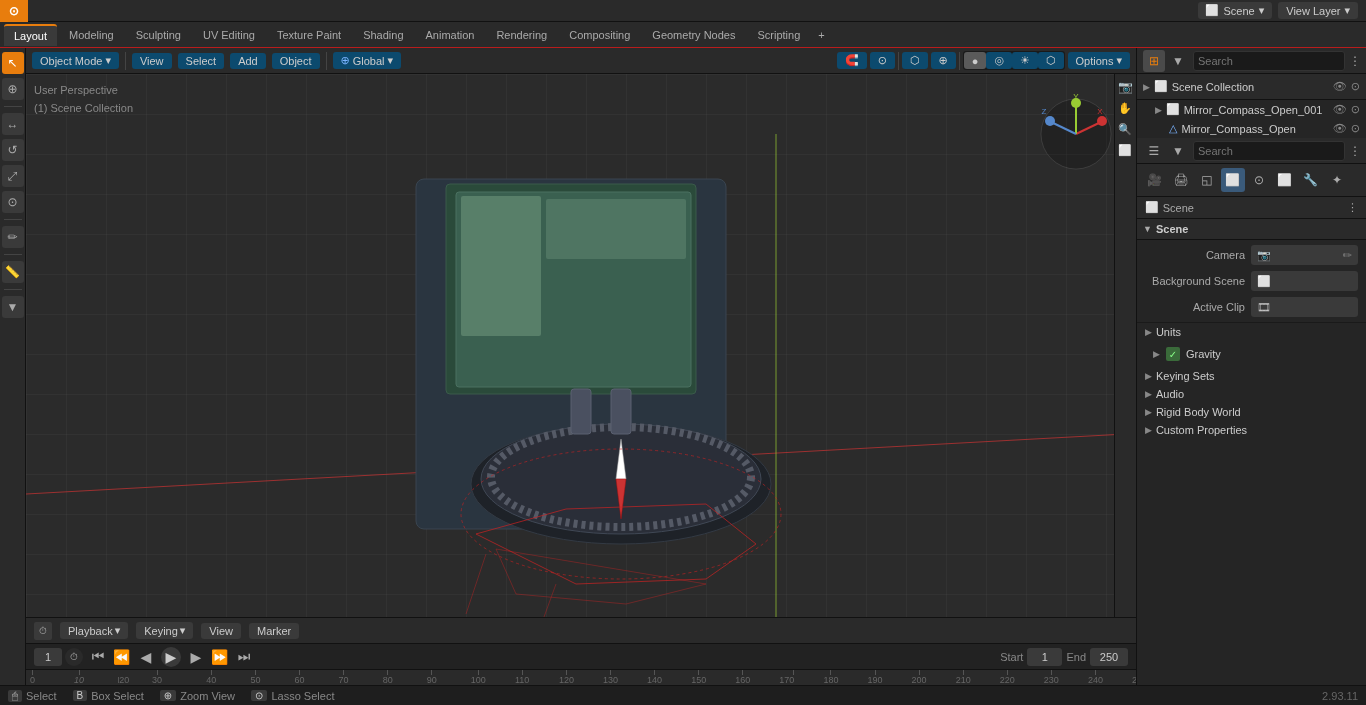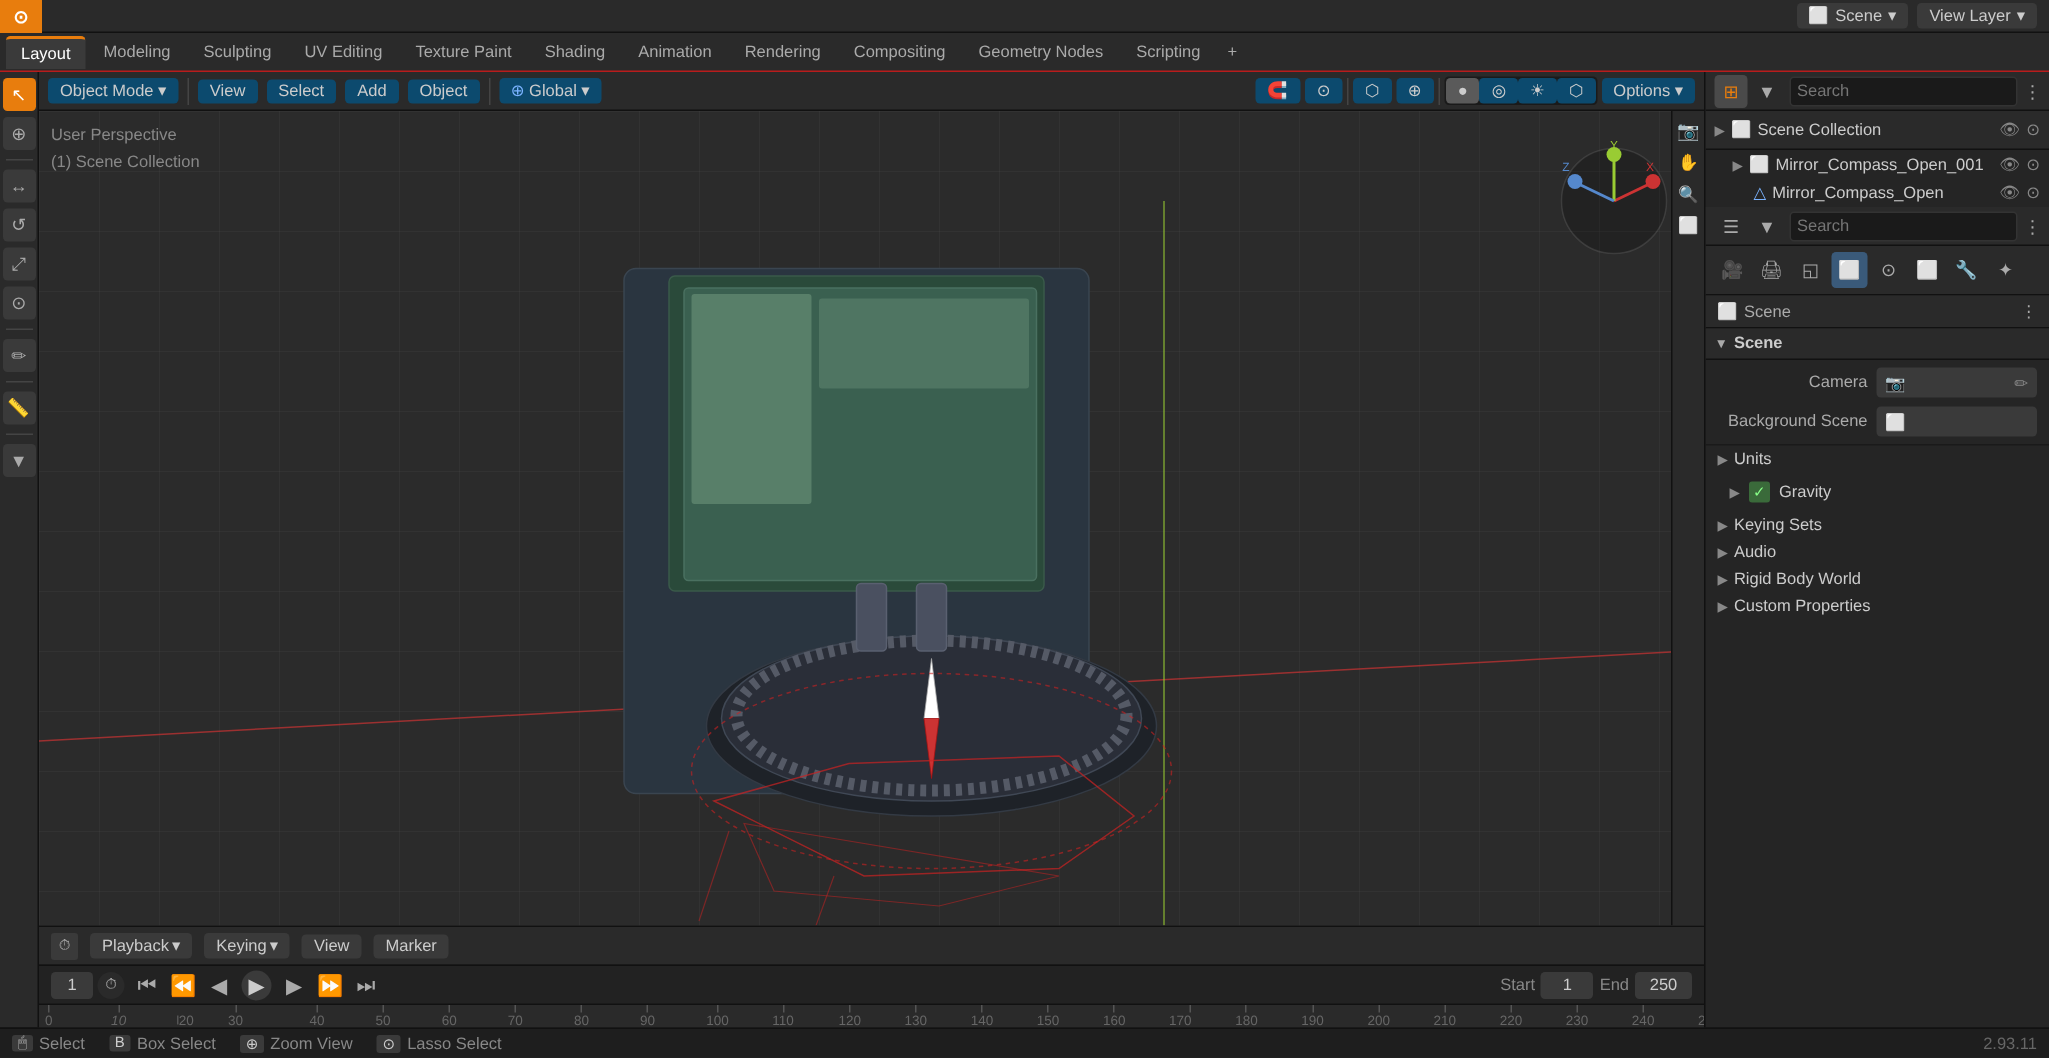--- a/index.html
+++ b/index.html
@@ -838,20 +838,27 @@
       </div>
 
       <div class="prop-row">
         <span class="prop-label">Background Scene</span>
         <div class="prop-value with-icon">
           <span>⬜</span>
           <span></span>
         </div>
       </div>
 
+      <div class="prop-row">
+        <span class="prop-label">Active Clip</span>
+        <div class="prop-value with-icon">
+          <span>🎞</span>
+          <span></span>
+        </div>
+      </div>
     </div>
 
     <div class="collapse-item">
       <span class="collapse-arrow">▶</span>
       <span class="collapse-label">Units</span>
     </div>
 
     <div class="prop-row">
       <div style="display:flex;align-items:center;gap:6px;padding:3px 8px;">
         <span class="collapse-arrow">▶</span>

